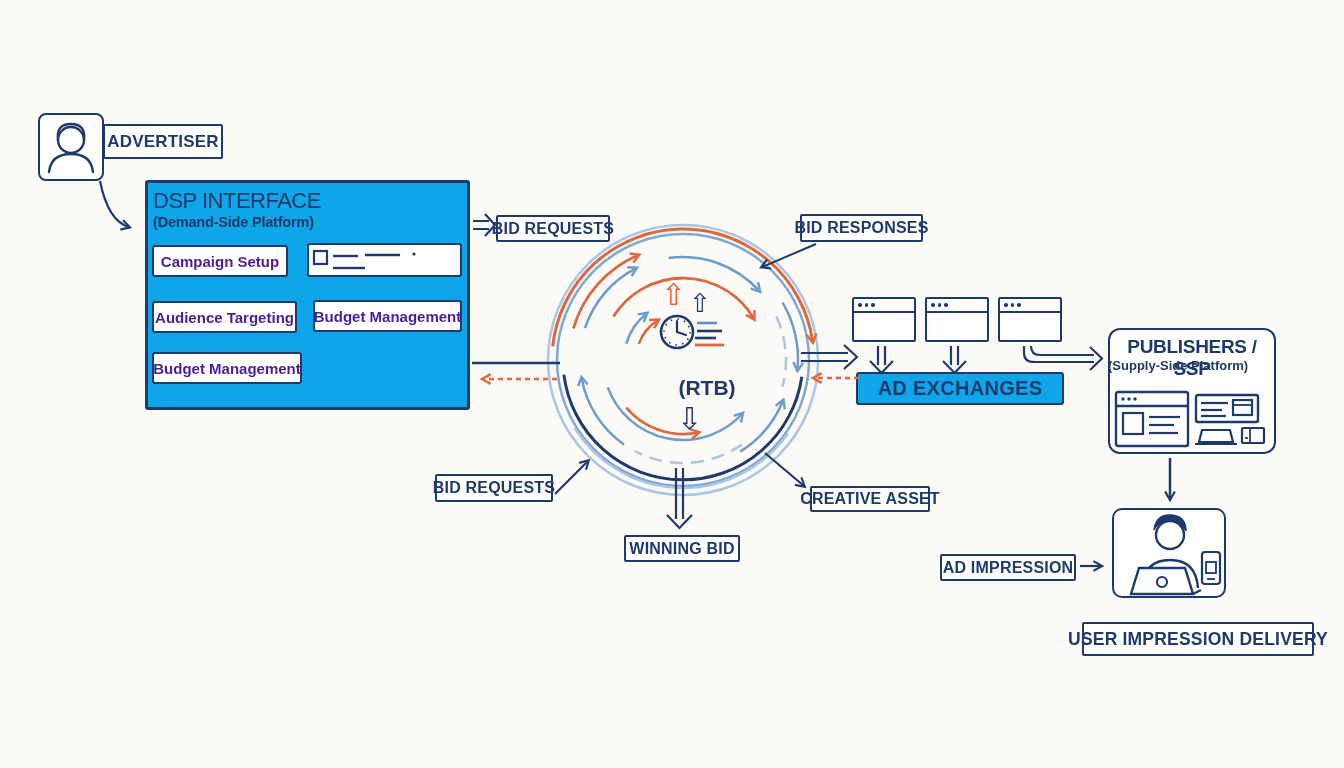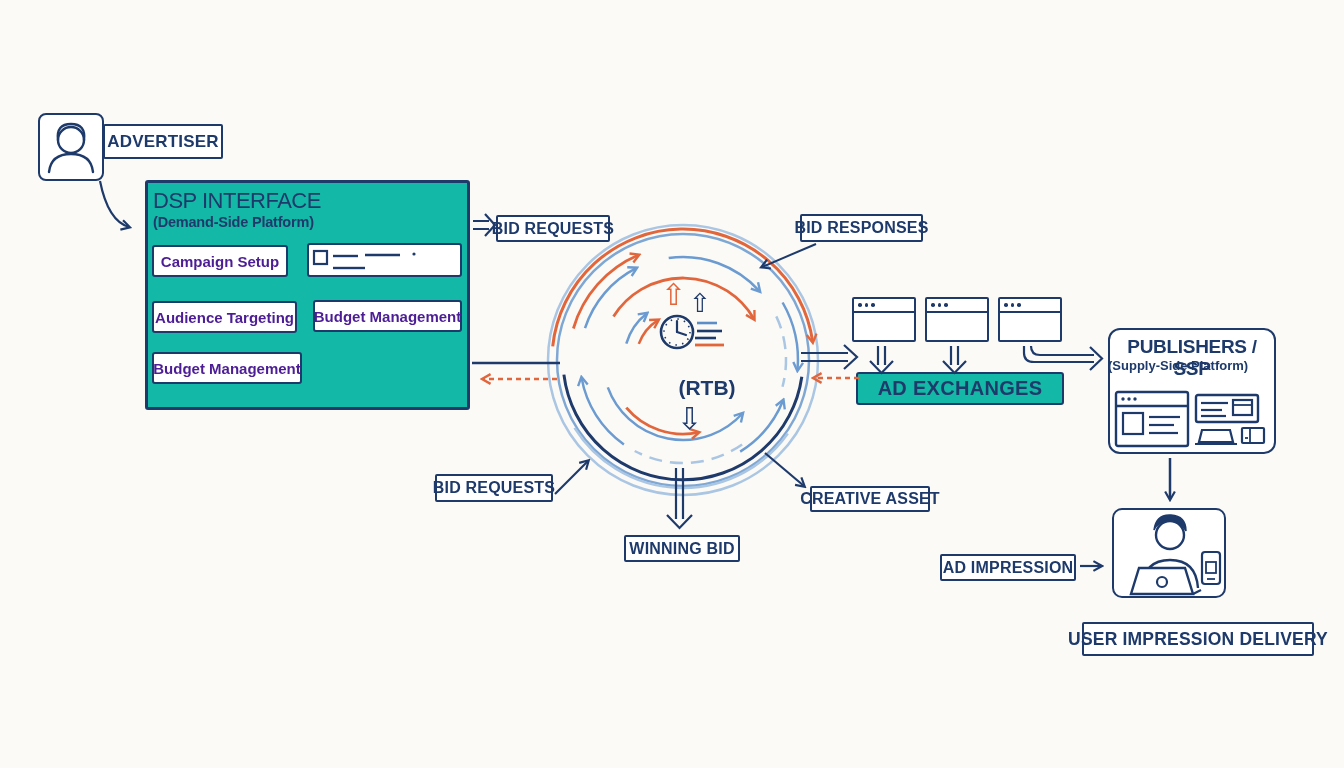--- a/index.html
+++ b/index.html
@@ -4,21 +4,21 @@
 <style>
   html,body{margin:0;padding:0;background:#e8e8e8;}
   .canvas{
     position:relative; width:1344px; height:768px; overflow:hidden;
     background:#fbfaf7;
     font-family:"Liberation Sans", sans-serif;
     color:#1e3a6b;
   }
   .abs{position:absolute;}
   .box{
-    position:absolute; background:#14b8a6; border:2.5px solid #1e3a6b;
+    position:absolute; background:#0ea5e9; border:2.5px solid #1e3a6b;
     border-radius:3px; box-sizing:border-box;
   }
   .lbl{
     position:absolute; background:#ffffff; border:2px solid #1e3a6b;
     border-radius:2px; box-sizing:border-box;
     display:flex; align-items:center; justify-content:center;
     font-weight:700; font-size:16px; letter-spacing:0.2px; color:#1e3a6b;
     white-space:nowrap;
   }
   .mod{

